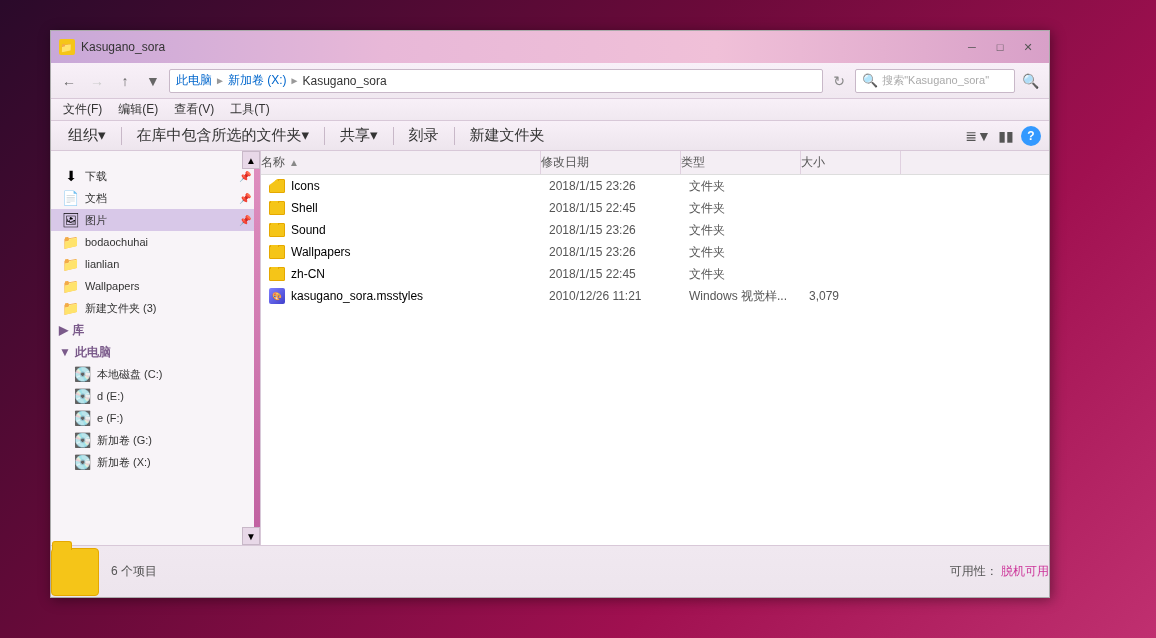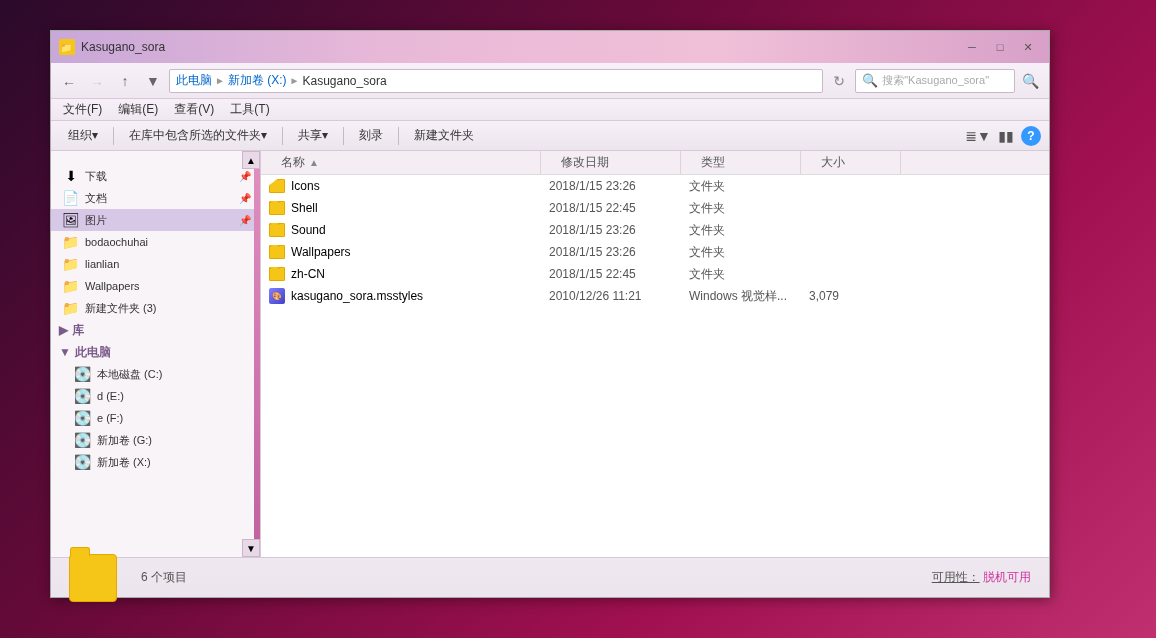--- a/index.html
+++ b/index.html
@@ -146,21 +146,21 @@
       flex-shrink: 0;
       gap: 2px;
     }
     .toolbar-btn {
       height: 22px;
       padding: 0 8px;
       background: transparent;
       border: 1px solid transparent;
       border-radius: 2px;
       cursor: pointer;
-      font-size: 12px;
+      font-size: 15px;
       color: #333;
       display: flex;
       align-items: center;
       gap: 3px;
       white-space: nowrap;
       text-align: right;
     }
     .toolbar-sep { width: 1px; height: 18px; background: #c8b8c8; margin: 0 4px; }
     .toolbar-spacer { flex: 1; }
     .toolbar-view-btn {
@@ -271,21 +271,21 @@
       align-items: center;
       border-bottom: 1px solid #ddd;
       flex-shrink: 0;
       font-size: 12px;
       color: #555;
     }
     .file-col {
       display: flex;
       align-items: center;
       height: 100%;
-      padding: 0 20px;
+      padding: 0 0;
       border-right: 1px solid #e0d0e0;
       cursor: pointer;
       user-select: none;
     }
     .file-col-name { width: 280px; }
     .file-col-date { width: 140px; }
     .file-col-type { width: 120px; }
     .file-col-size { width: 100px; }
     .file-col-sort-arrow { font-size: 10px; margin-left: 4px; color: #888; }
 
@@ -338,27 +338,27 @@
       flex-shrink: 0;
       display: flex;
       align-items: center;
       justify-content: center;
       font-size: 8px;
       color: #fff;
     }
 
     
     .status-bar {
-      height: 40px;
+      height: 52px;
       background: linear-gradient(to bottom, #f0e8f0, #ede5ed);
       border-top: 1px solid #d8c8d8;
       display: flex;
       align-items: center;
-      padding: 0 18px;
-      gap: 24px;
+      padding: 0 0;
+      gap: 12px;
       flex-shrink: 0;
     }
     .status-large-icon {
       width: 48px;
       height: 48px;
       background: #f5c518;
       border-radius: 4px;
       position: relative;
       border: 1px solid #e5a800;
       flex-shrink: 0;
@@ -371,21 +371,21 @@
       background: #f5c518;
       border-radius: 3px 3px 0 0;
       border: 1px solid #e5a800;
       border-bottom: none;
     }
     .status-text { font-size: 12px; color: #555; }
     .status-availability {
       margin-left: auto;
       font-size: 12px;
     }
-    .status-avail-label { color: #555; text-decoration: underline; }
+    .status-avail-label { color: #555; }
     .status-avail-value { color: #cc3399; }
 
     
     .menu-bar {
       height: 22px;
       background: linear-gradient(to bottom, #f8f0f8, #f0e8f0);
       display: flex;
       align-items: center;
       padding: 0 4px;
       border-bottom: 1px solid #d8c8d8;

